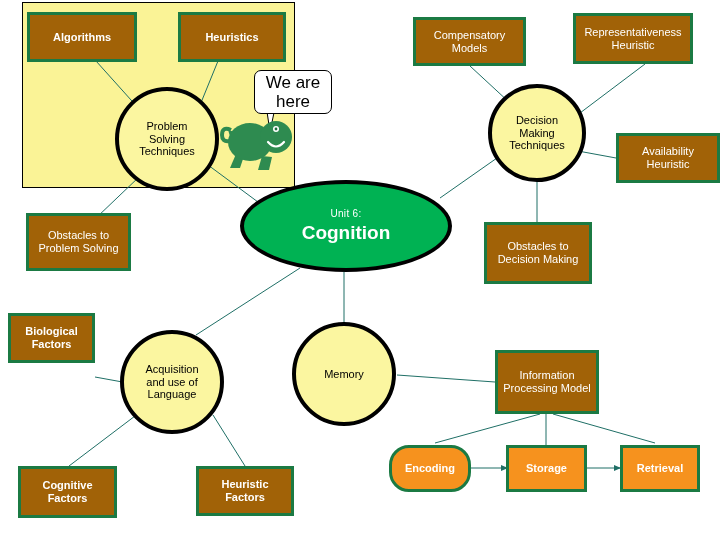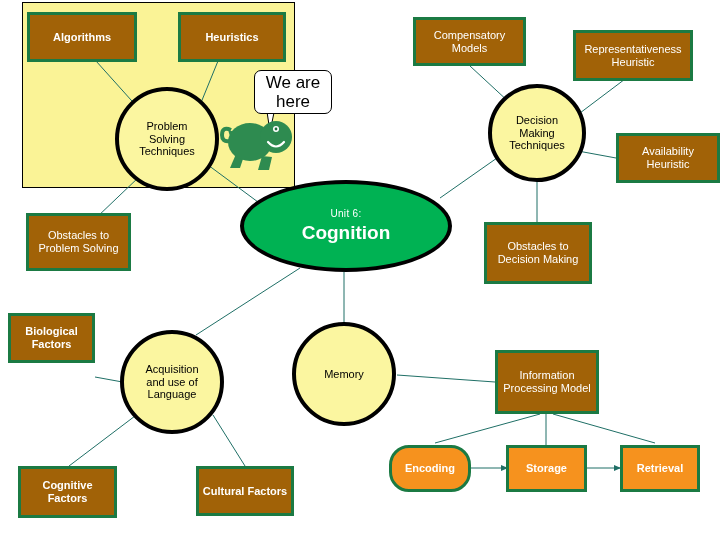--- a/index.html
+++ b/index.html
@@ -153,21 +153,21 @@
   </div>
 
   <div class="node box blue bold" style="left:178px;top:12px;width:108px;height:50px;">
     <span>Heuristics</span>
   </div>
 
   <div class="node box blue" style="left:413px;top:17px;width:113px;height:49px;">
     <span>Compensatory Models</span>
   </div>
 
-  <div class="node box blue" style="left:573px;top:13px;width:120px;height:51px;margin-top:17px;">
+  <div class="node box blue" style="left:573px;top:13px;width:120px;height:51px;">
     <span>Representativeness Heuristic</span>
   </div>
 
   <div class="node box blue" style="left:616px;top:133px;width:104px;height:50px;">
     <span>Availability Heuristic</span>
   </div>
 
   <div class="node circle" style="left:115px;top:87px;width:104px;height:104px;flex-direction:column;">
     <span>Problem</span>
     <span>Solving</span>
@@ -201,21 +201,21 @@
     <span>Acquisition</span>
     <span>and use  of</span>
     <span>Language</span>
   </div>
 
   <div class="node box blue bold" style="left:18px;top:466px;width:99px;height:52px;">
     <span>Cognitive Factors</span>
   </div>
 
   <div class="node box blue bold" style="left:196px;top:466px;width:98px;height:50px;">
-    <span>Cultural Factors</span>
+    <span>Heuristic Factors</span>
   </div>
 
   <div class="node circle" style="left:292px;top:322px;width:104px;height:104px;">
     <span>Memory</span>
   </div>
 
   <div class="node box blue" style="left:495px;top:350px;width:104px;height:64px;">
     <span>Information Processing Model</span>
   </div>
 

